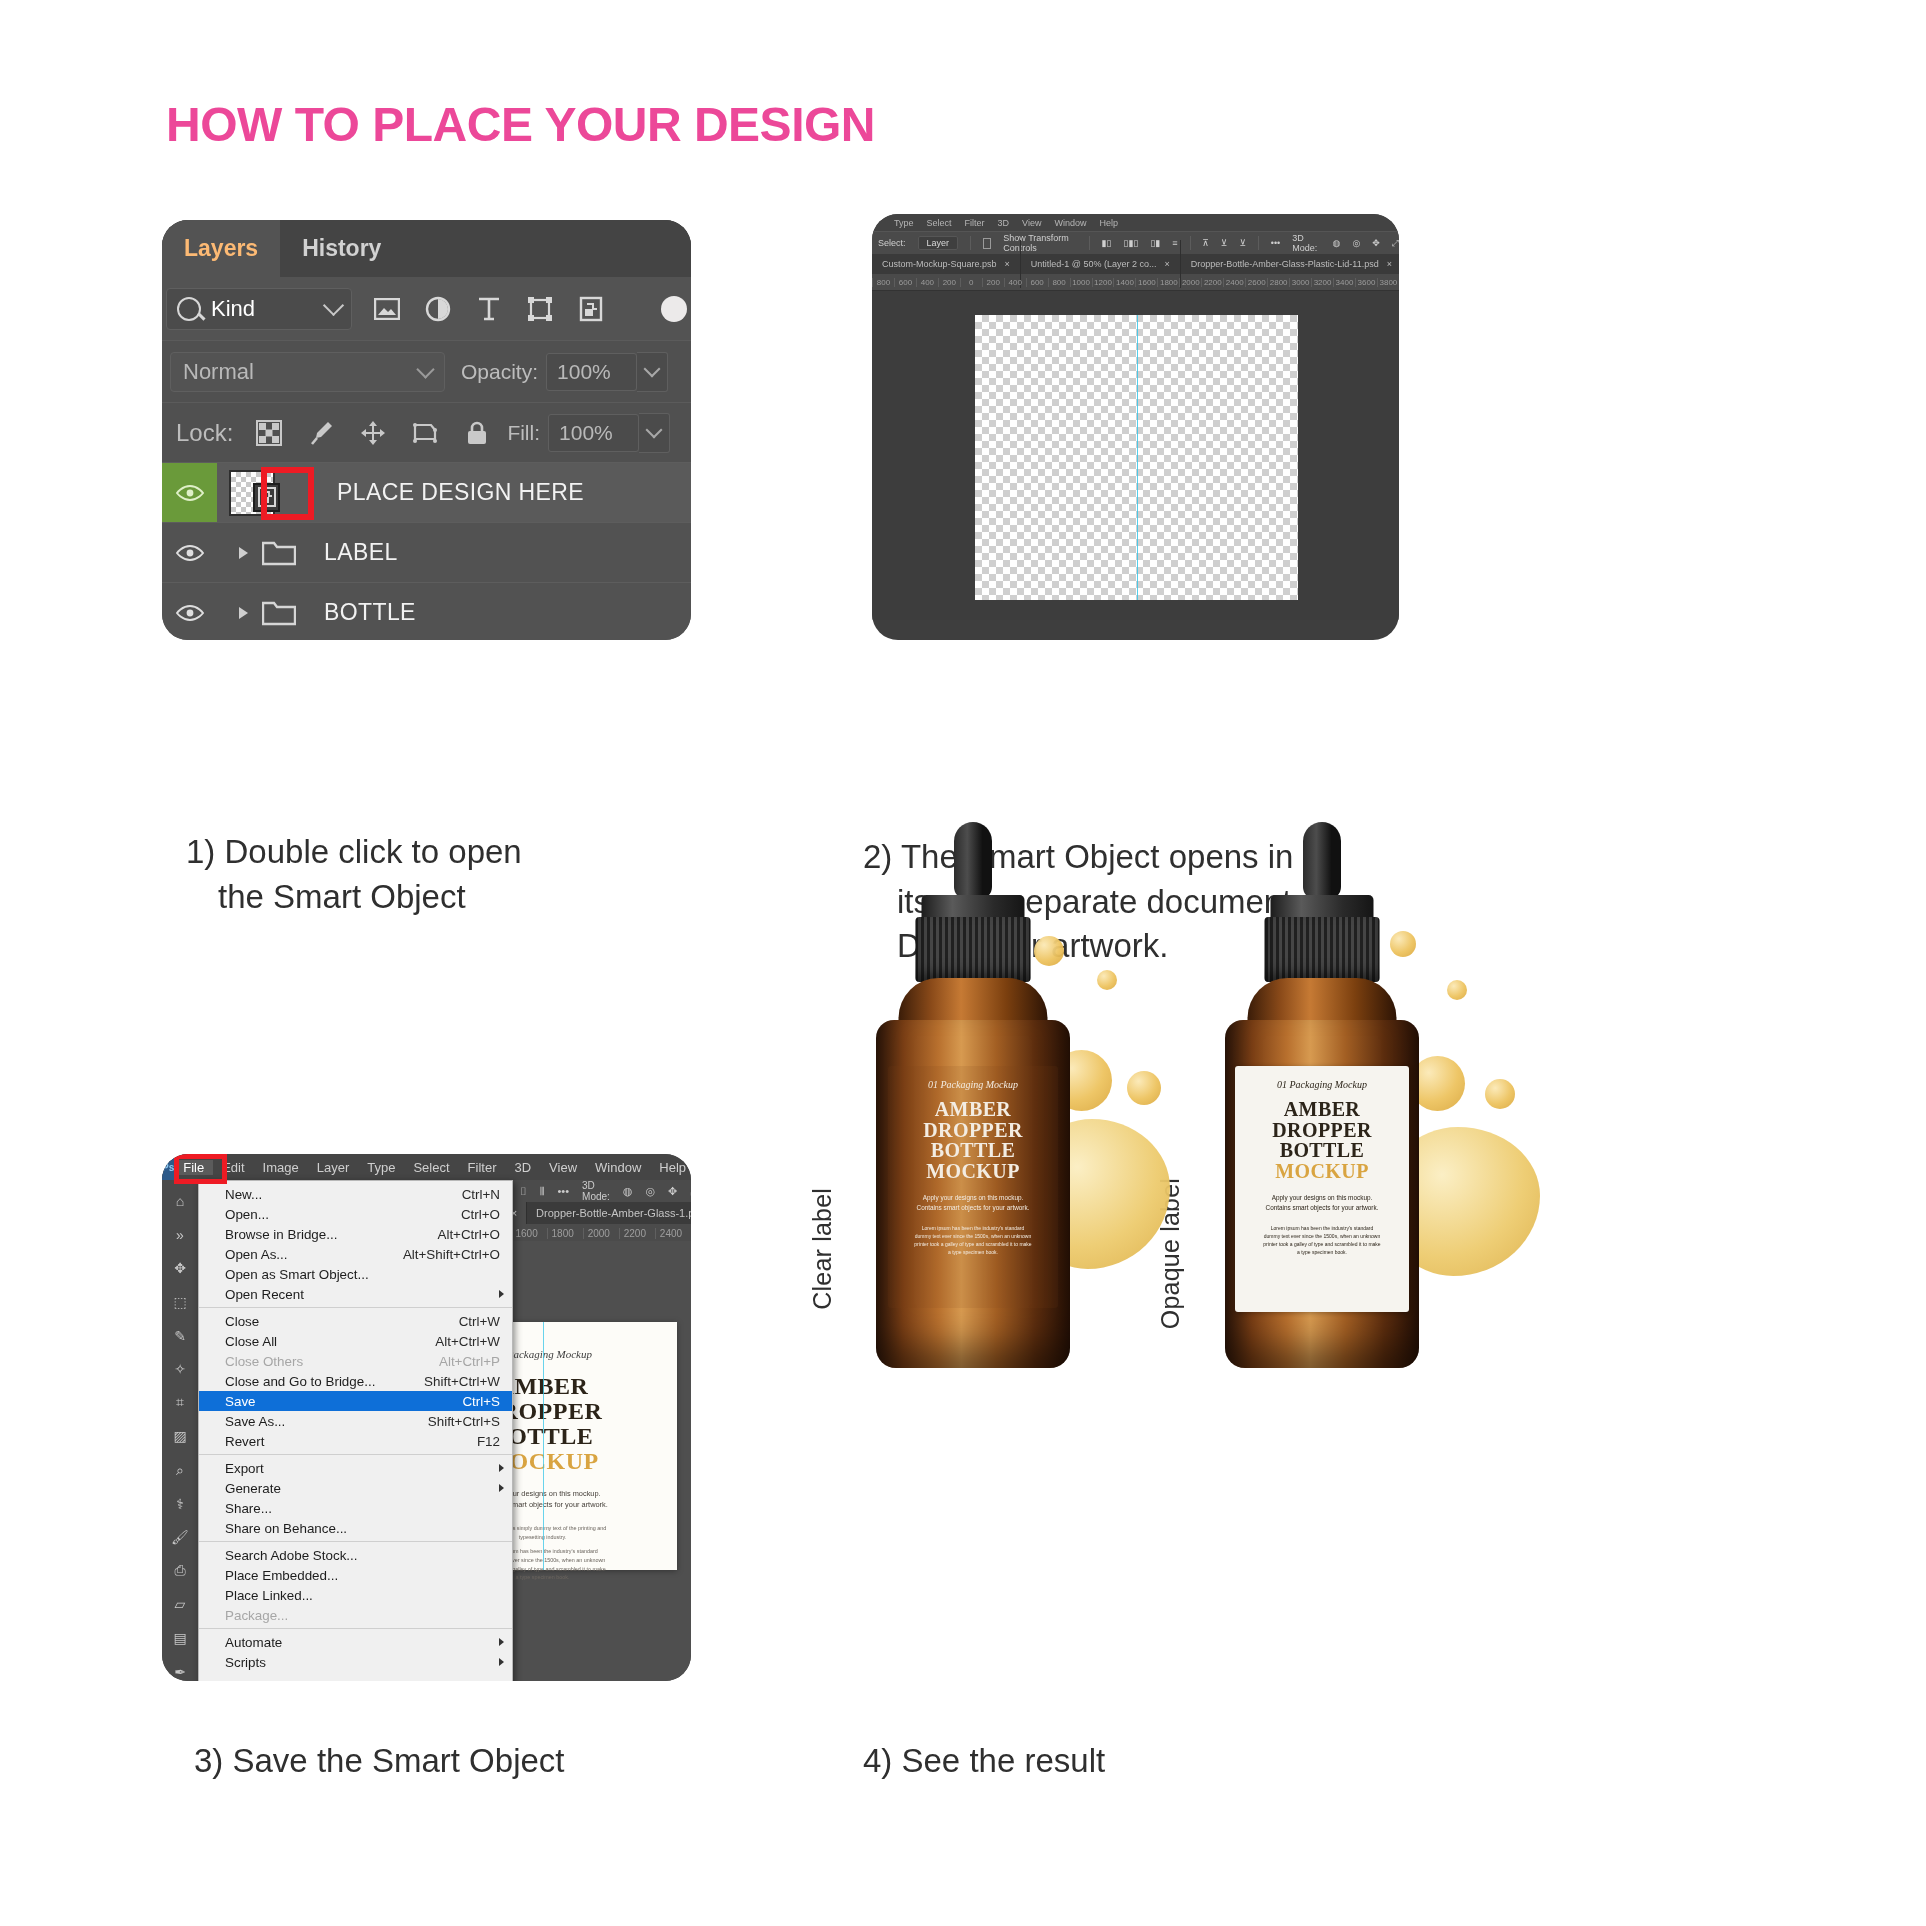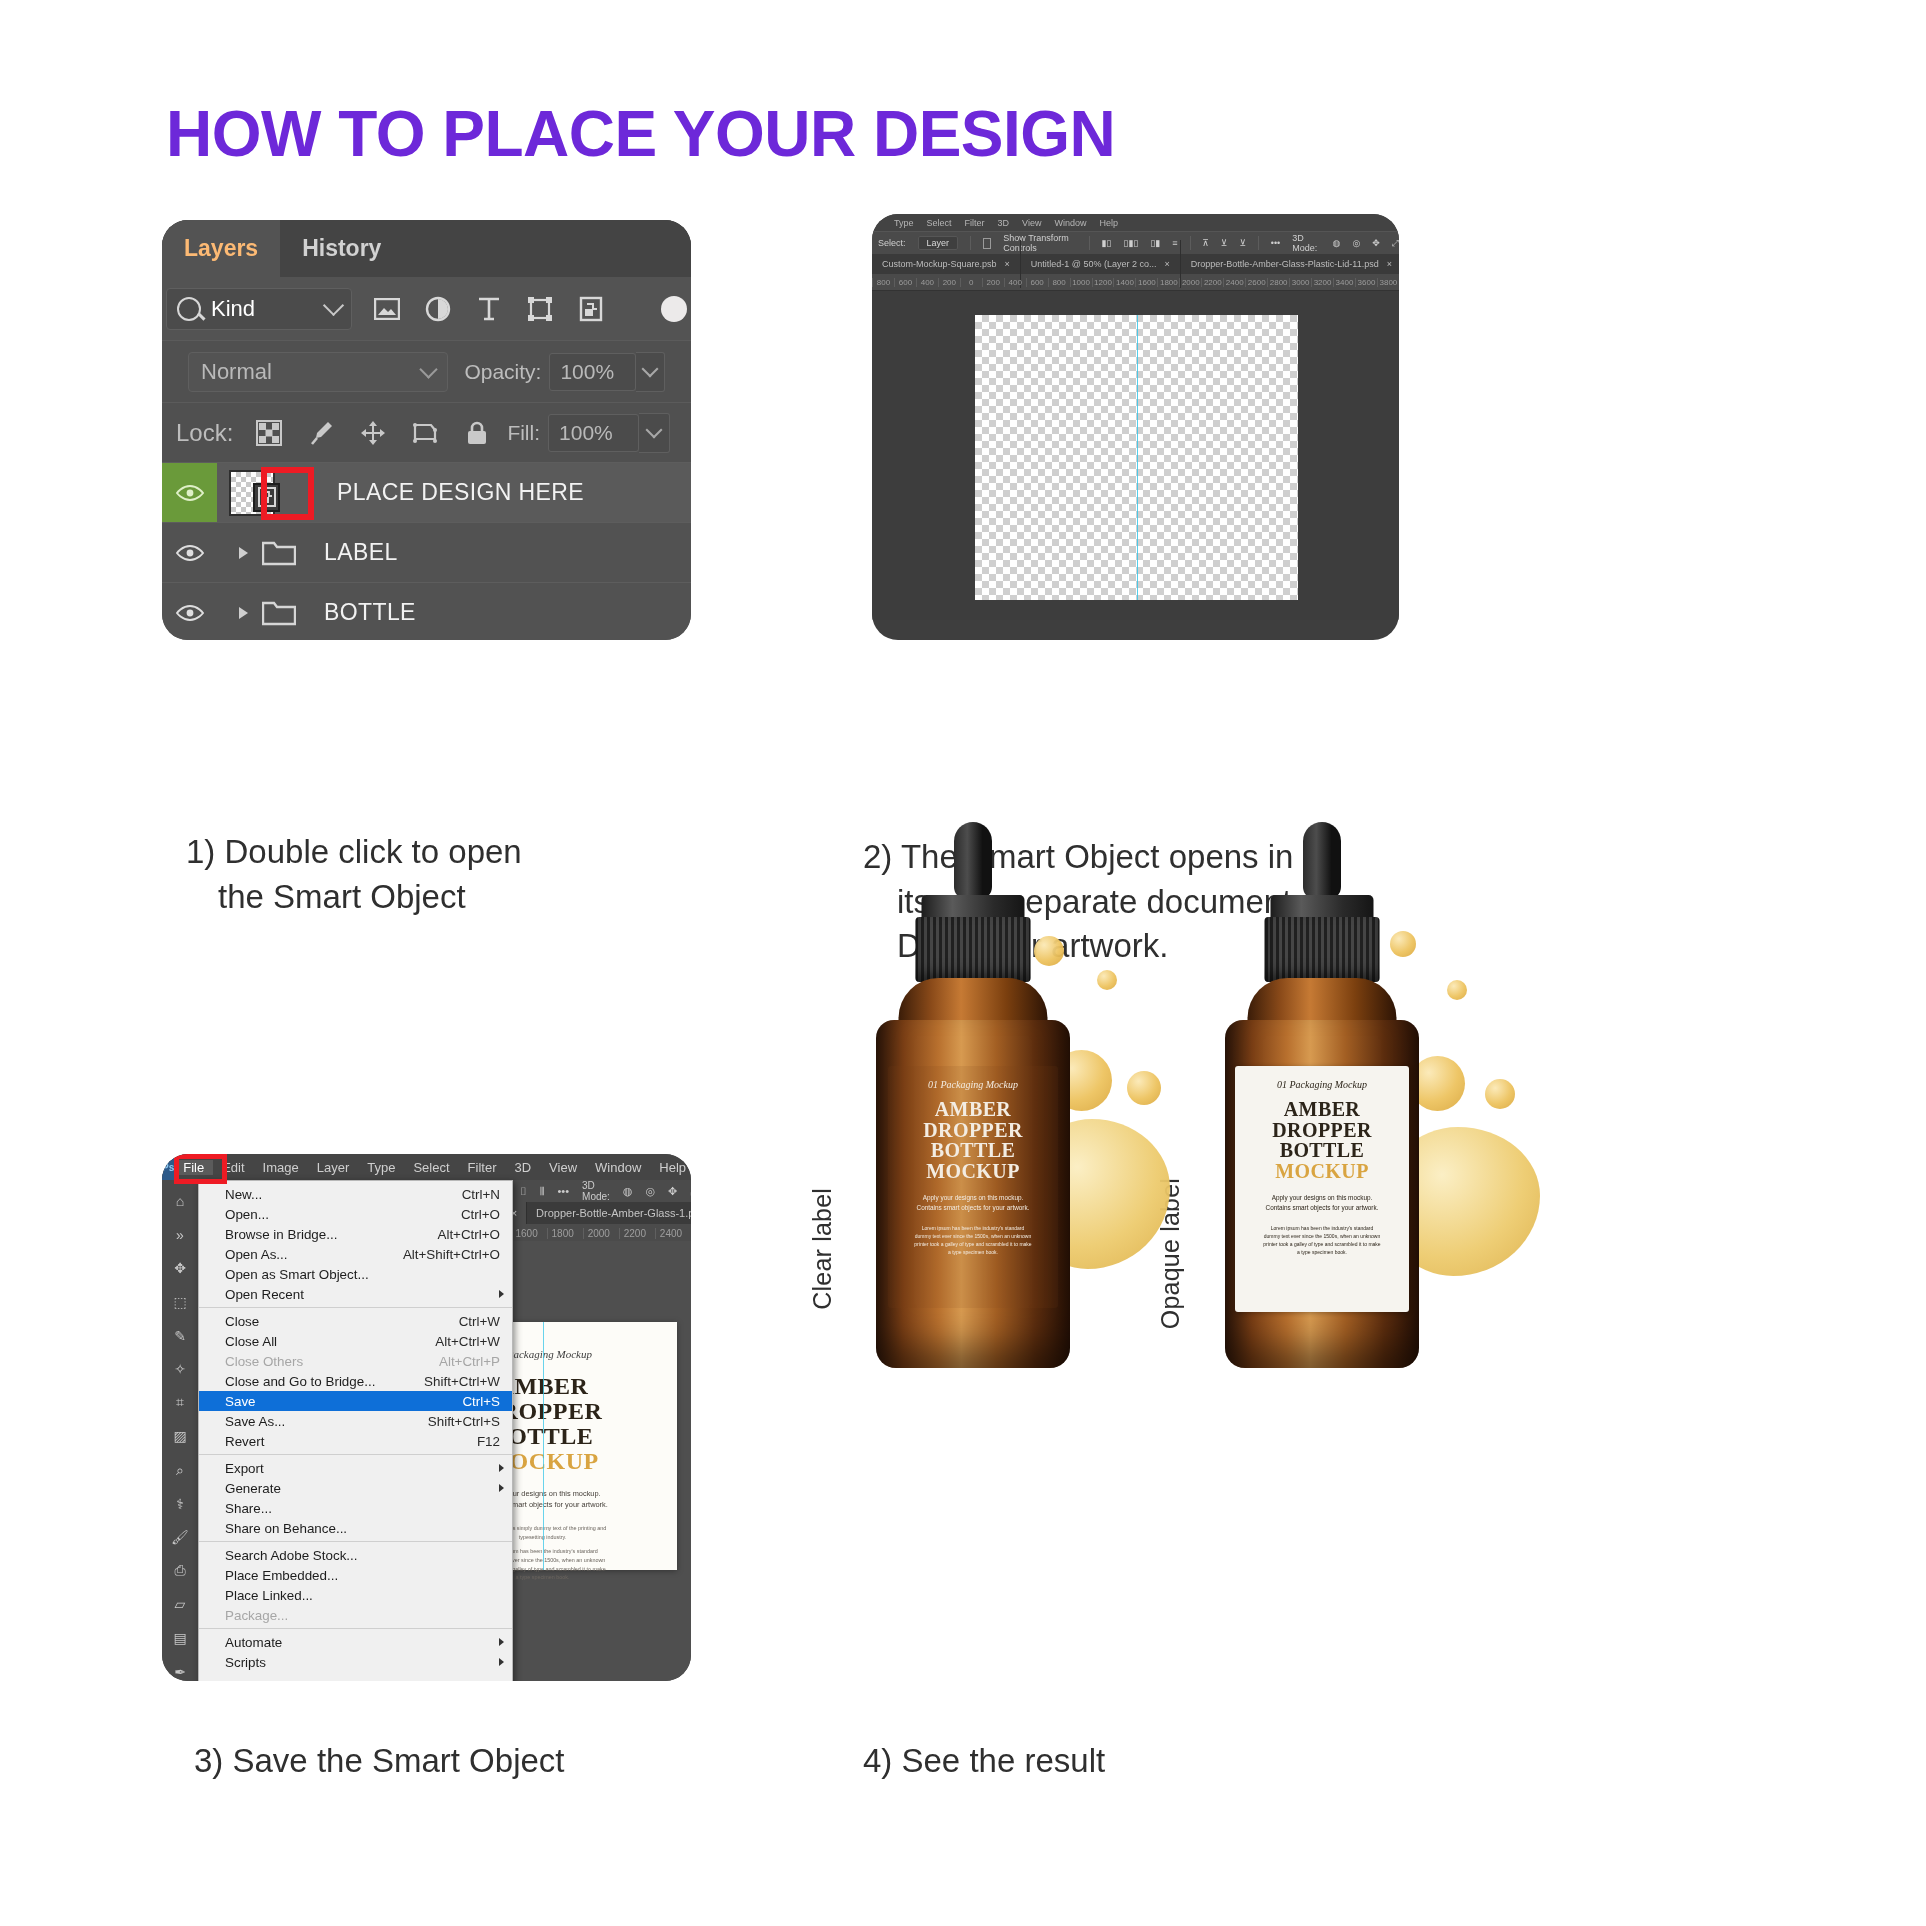--- a/index.html
+++ b/index.html
@@ -4,21 +4,21 @@
 <style>
   html,body{margin:0;padding:0;}
   body{
     width:1927px;height:1927px;background:#ffffff;
     font-family:"Liberation Sans",sans-serif;
     -webkit-font-smoothing:antialiased;
     position:relative;overflow:hidden;
   }
   .page-title{
     position:absolute;left:166px;top:97px;
-    font-size:64px;font-weight:bold;color:#6d28d9;
+    font-size:48px;font-weight:bold;color:#ec4899;
     letter-spacing:-0.5px;
   }
 
   
   .panel{position:absolute;border-radius:26px;overflow:hidden;background:#4a4a4a;}
 
   
   #panel1{left:162px;top:220px;width:529px;height:420px;background:#535353;}
   .ps-tabs{height:57px;background:#444444;display:flex;align-items:stretch;}
   .ps-tab{display:flex;align-items:center;padding:0 22px;font-size:23px;font-weight:bold;color:#fdba74;}
@@ -35,21 +35,21 @@
   .kind-box .mag:after{content:"";position:absolute;width:9px;height:2.5px;background:#d7d7d7;
     transform:rotate(45deg);right:-7px;bottom:1px;}
   .kind-label{margin-left:10px;font-size:22px;color:#ffffff;}
   .chev{margin-left:auto;width:13px;height:13px;border-right:2.5px solid #c8c8c8;border-bottom:2.5px solid #c8c8c8;
     transform:rotate(45deg);margin-bottom:6px;}
   .ficons{display:flex;align-items:center;gap:21px;margin-left:20px;}
   .ficon{width:30px;height:30px;display:flex;align-items:center;justify-content:center;color:#d8d8d8;}
   .ficon svg{display:block;}
   .toggle-dot{margin-left:auto;width:26px;height:26px;border-radius:50%;background:#eceaea;}
 
-  .blend-row{display:flex;align-items:center;height:61px;padding:0 26px;background:#505050;border-top:1px solid #5b5b5b;}
+  .blend-row{display:flex;align-items:center;height:61px;padding:0 8px;background:#505050;border-top:1px solid #5b5b5b;}
   .blend-box{
     width:275px;height:40px;background:#535353;border:1px solid #5f5f5f;border-radius:4px;
     display:flex;align-items:center;padding:0 12px;box-sizing:border-box;font-size:22px;color:#b9b9b9;}
   .blend-box .chev{margin-bottom:5px;border-color:#9a9a9a;width:11px;height:11px;border-right-width:2px;border-bottom-width:2px;}
   .lbl{font-size:21px;color:#bdbdbd;margin-left:16px;}
   .num-box{width:91px;height:38px;background:#4b4b4b;border:1px solid #5f5f5f;border-radius:3px;
     display:flex;align-items:center;justify-content:flex-start;padding-left:10px;box-sizing:border-box;
     font-size:21px;color:#b9b9b9;margin-left:8px;}
   .num-stepper{width:30px;height:38px;background:#4b4b4b;border:1px solid #5f5f5f;border-left:none;border-radius:0 3px 3px 0;
     display:flex;align-items:center;justify-content:center;}

